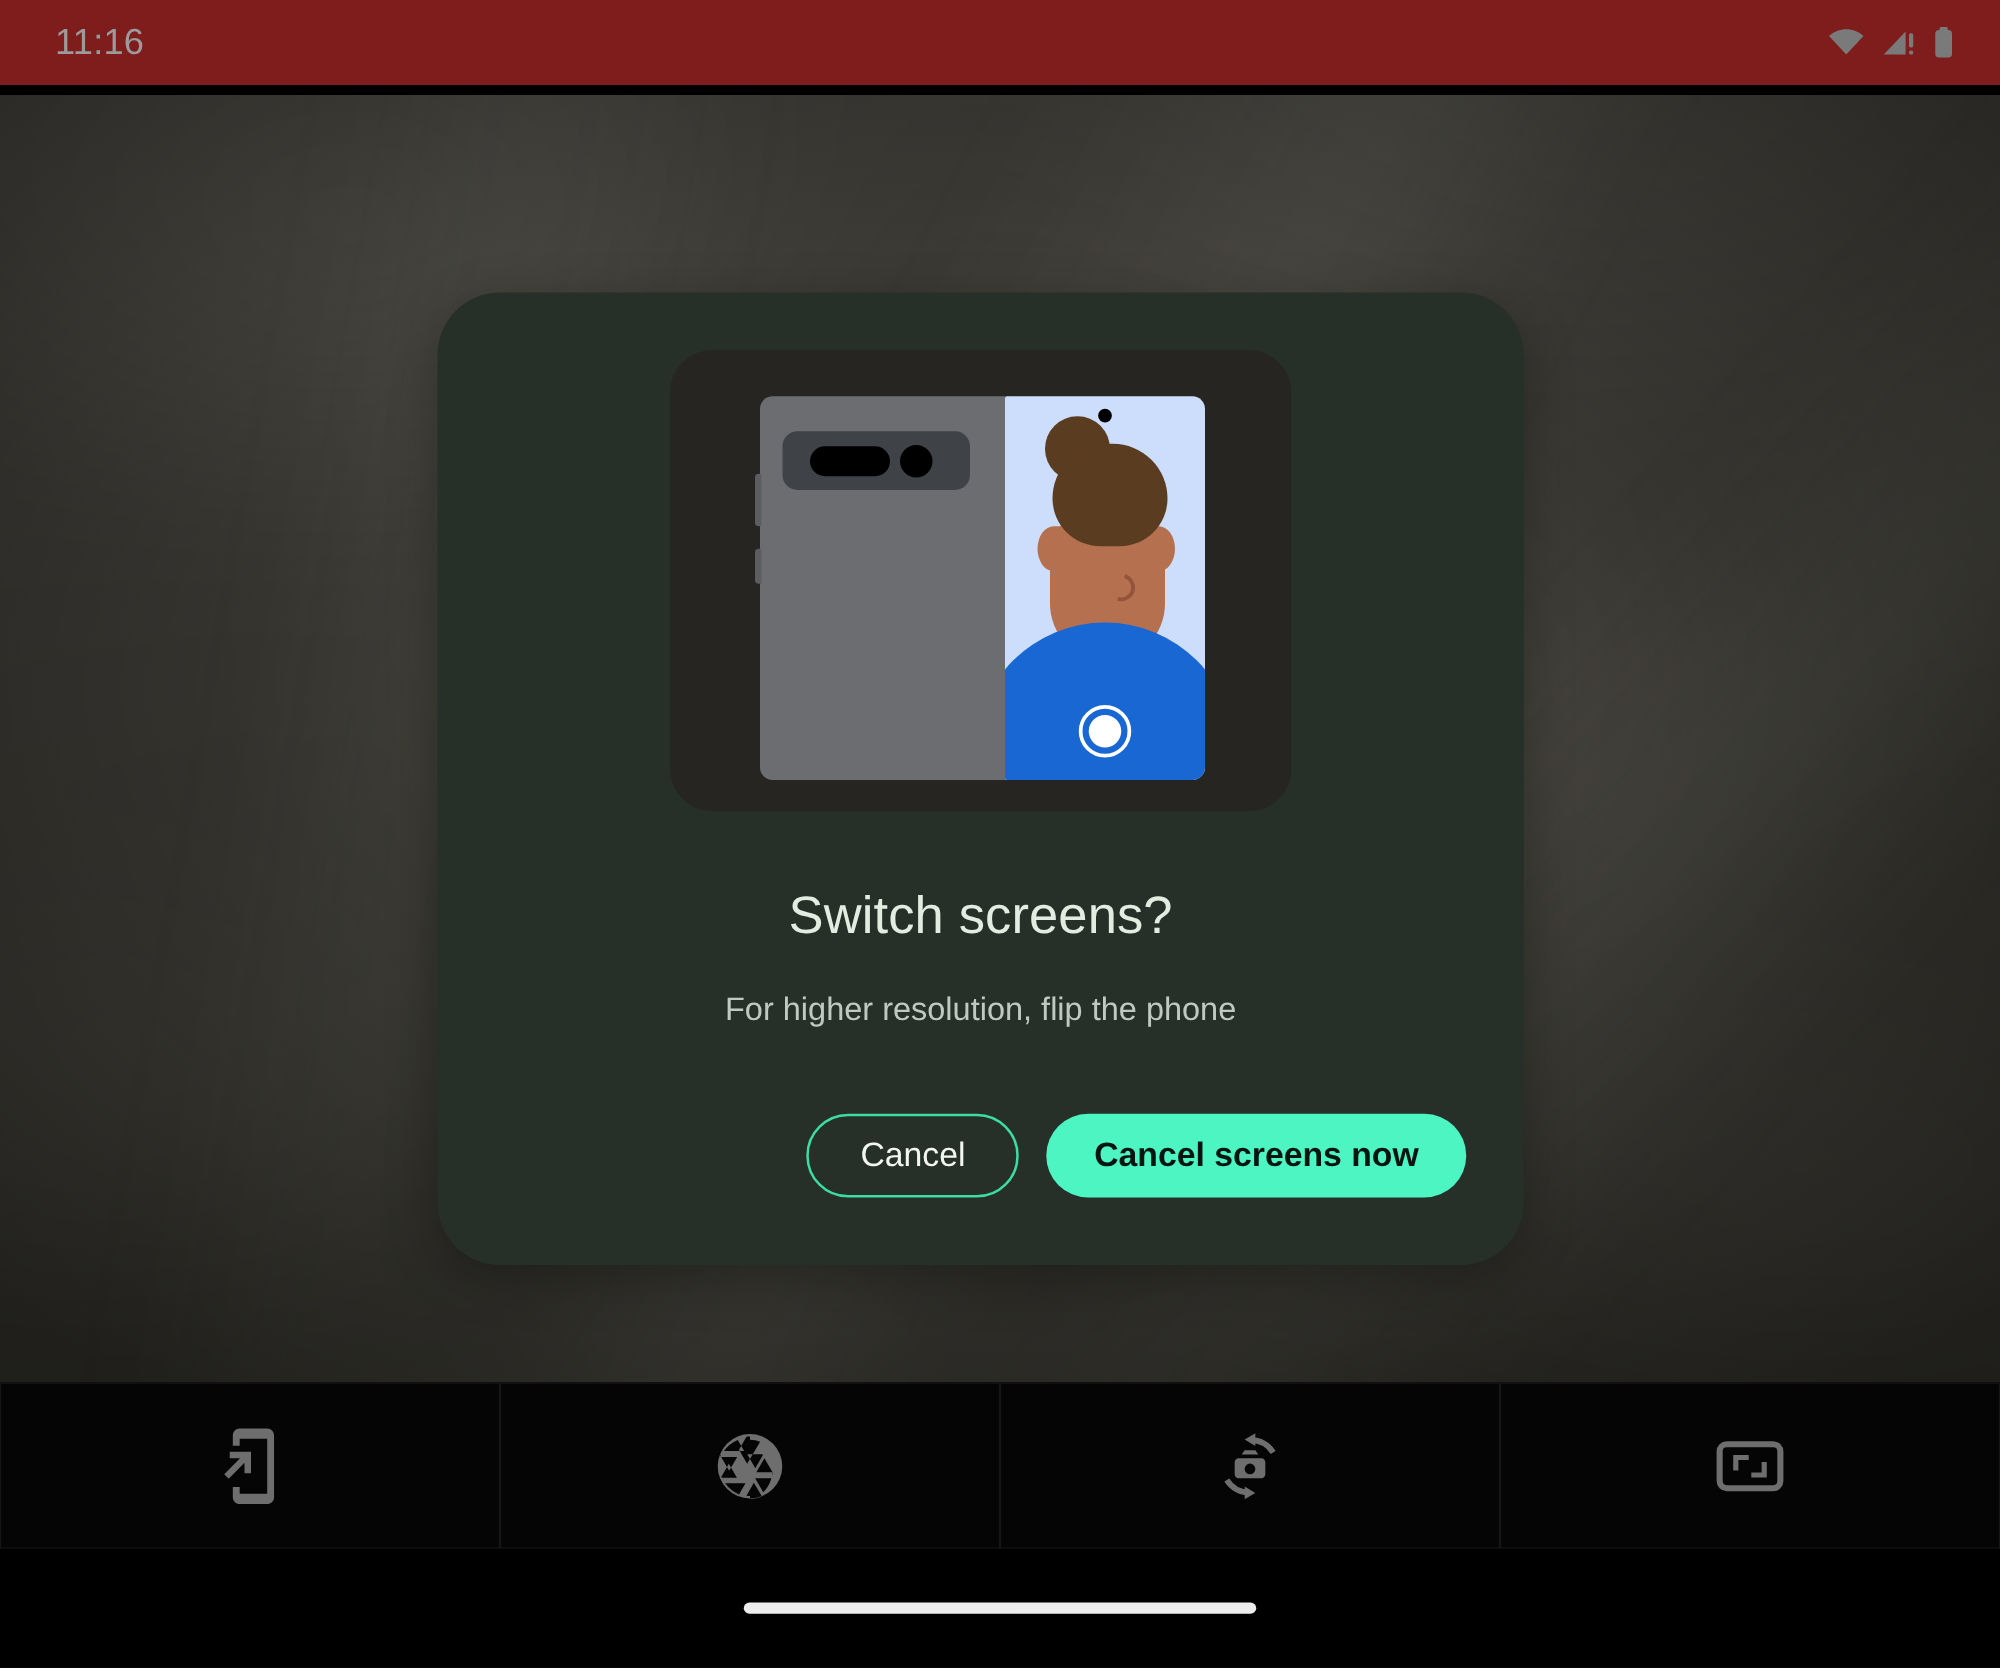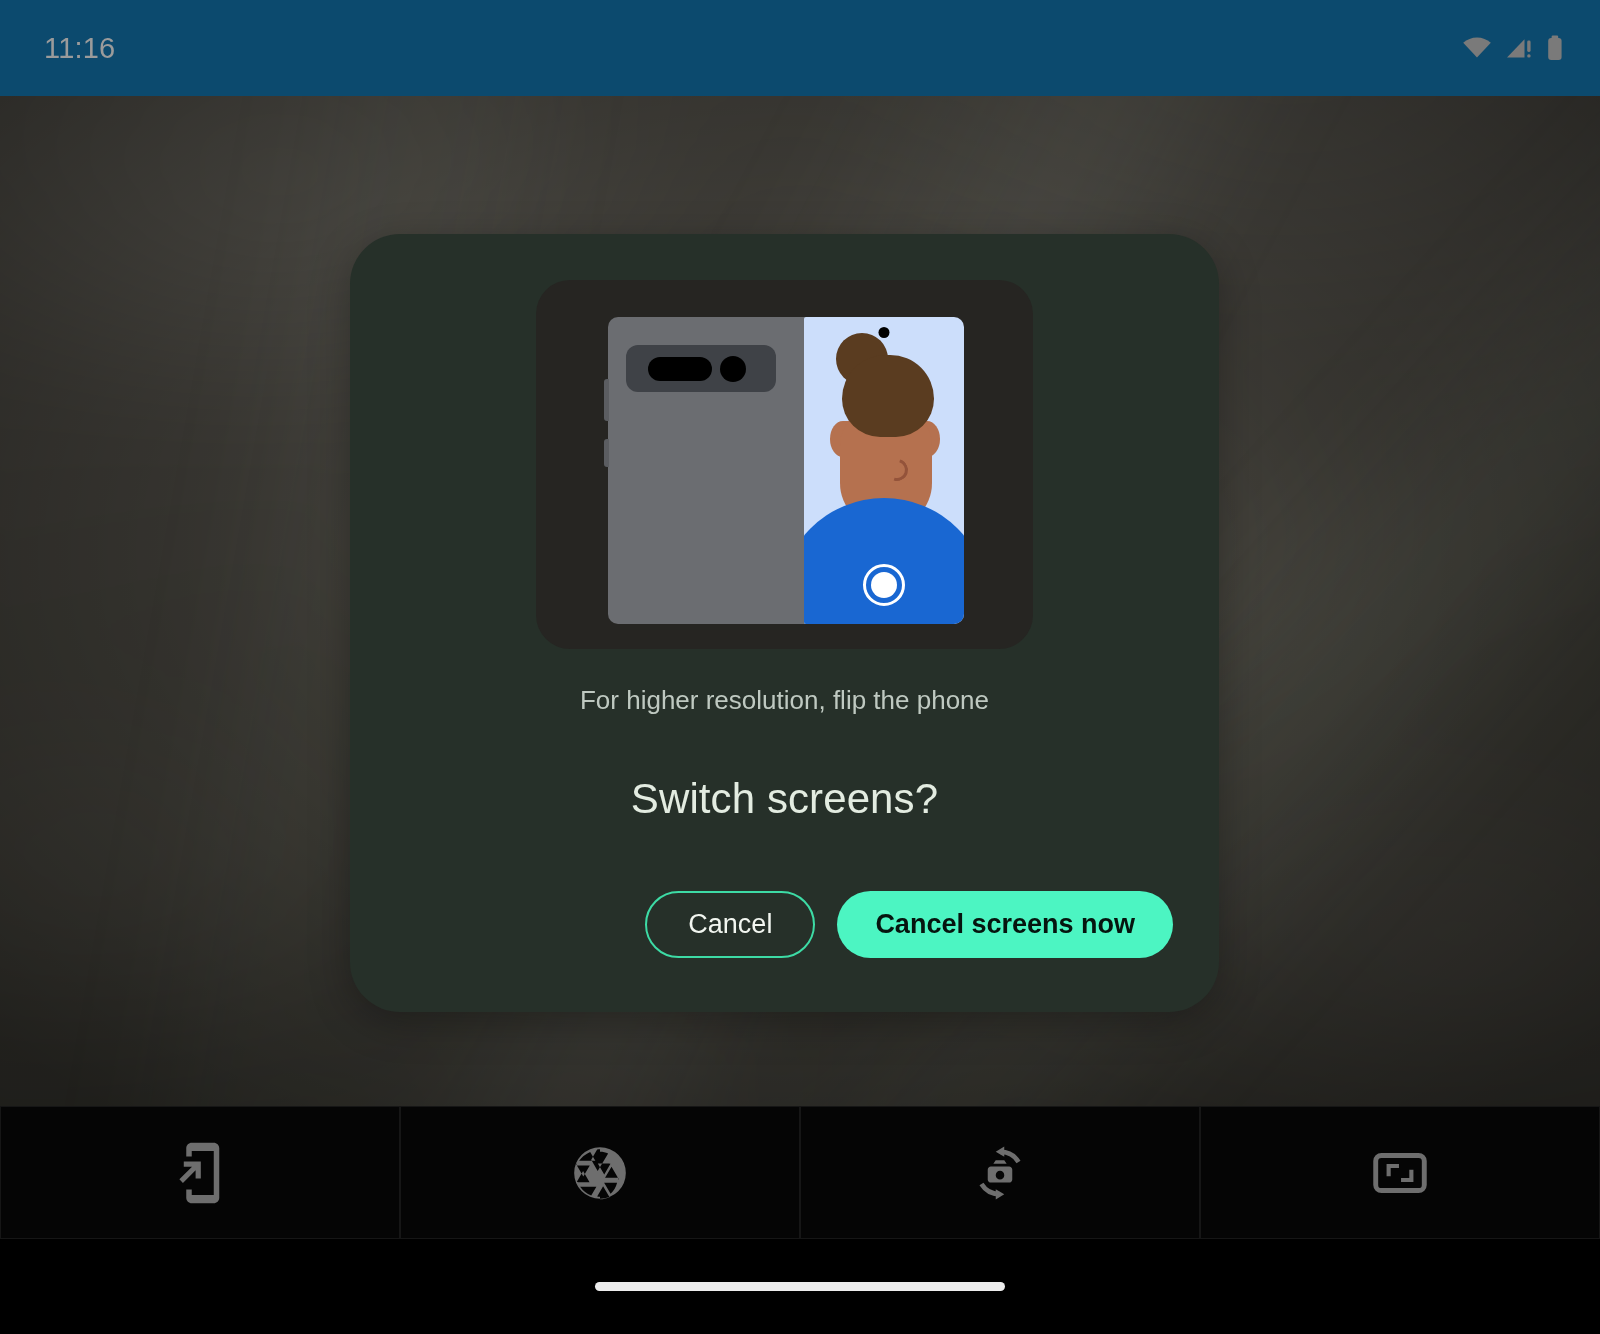--- a/index.html
+++ b/index.html
@@ -18,22 +18,22 @@
     height: 1334px;
     background: #000;
     overflow: hidden;
   }
 
   
   #status-bar {
     position: absolute;
     top: 0; left: 0;
     width: 1600px;
-    height: 96px;
-    background: #0c4a6e;
+    height: 68px;
+    background: #7f1d1d;
     display: flex;
     align-items: center;
     justify-content: space-between;
     padding: 0 36px 0 44px;
     z-index: 40;
   }
   #status-time {
     color: #9b9b9b;
     font-size: 29px;
     letter-spacing: 0.2px;
@@ -415,22 +415,22 @@
             <div id="shirt"></div>
           </div>
           <div id="shutter-ring">
             <div id="shutter-dot"></div>
           </div>
         </div>
 
       </div>
     </div>
 
+    <div id="dlg-title">Switch screens?</div>
     <div id="dlg-subtitle">For higher resolution, flip the phone</div>
-    <div id="dlg-title">Switch screens?</div>
 
     <div id="dlg-actions">
       <button id="btn-cancel">Cancel</button>
       <button id="btn-switch-now">Cancel screens now</button>
     </div>
 
   </div>
 
   <div id="toolbar">
 

